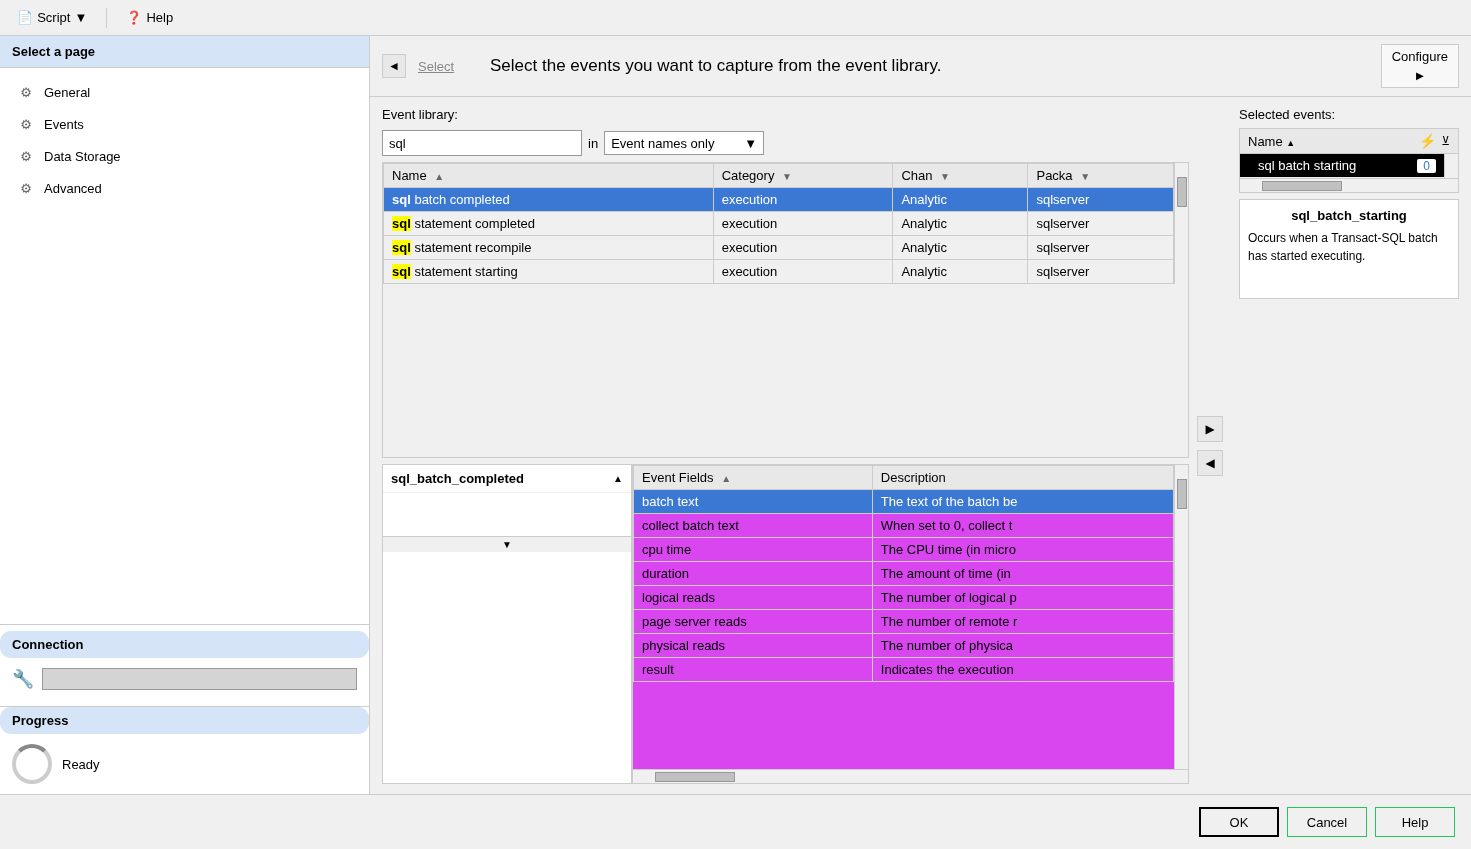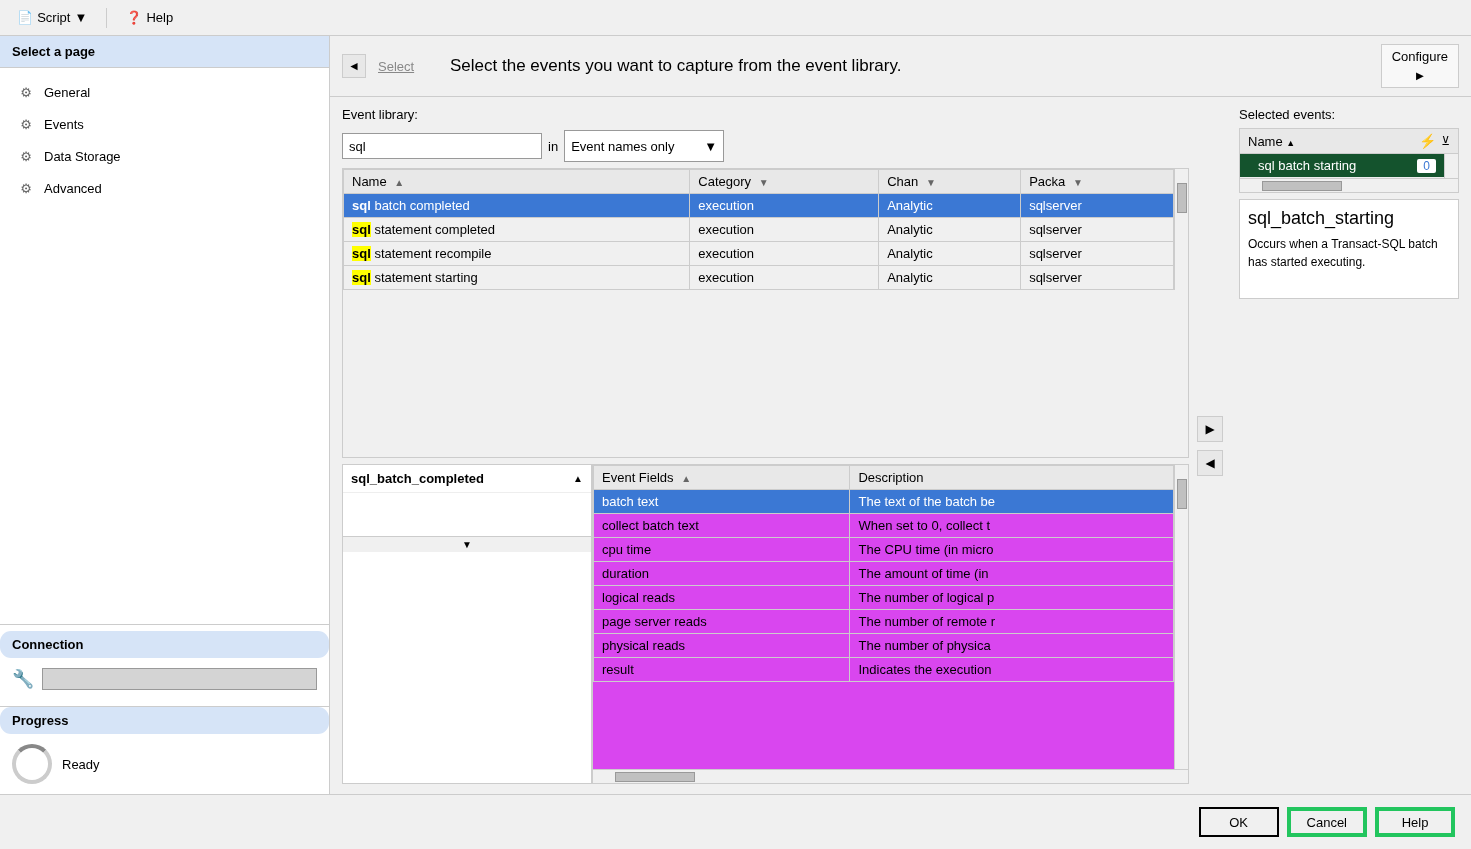--- a/index.html
+++ b/index.html
@@ -36,21 +36,21 @@
 
     
     .main-content {
       display: flex;
       flex: 1;
       overflow: hidden;
     }
 
     
     .sidebar {
-      width: 330px;
+      width: 370px;
       background: #fff;
       border-right: 1px solid #ccc;
       display: flex;
       flex-direction: column;
     }
 
     .sidebar-header {
       background: #d6e4f7;
       padding: 8px 12px;
       font-weight: bold;
@@ -219,21 +219,21 @@
       background: #fff;
     }
 
     .in-label {
       font-size: 13px;
       color: #000;
       text-align: center;
     }
 
     .dropdown-select {
-      height: 32px;
+      height: 24px;
       border: 1px solid #999;
       background: #fff;
       padding: 2px 6px;
       font-size: 13px;
       min-width: 160px;
       cursor: pointer;
       display: flex;
       align-items: center;
       justify-content: space-between;
     }
@@ -371,21 +371,21 @@
       justify-content: space-between;
     }
 
     .selected-row {
       display: flex;
       align-items: center;
       padding: 4px 8px;
       border-bottom: 1px solid #eee;
     }
     .selected-row.active {
-      background: #14532d;
+      background: #000000;
       color: #fff;
       padding-left: 18px;
     }
     .selected-row .count-badge {
       margin-left: auto;
       background: #3b78d4;
       color: #fff;
       padding: 0 6px;
       border-radius: 2px;
       font-size: 12px;
@@ -397,44 +397,45 @@
 
     .selected-detail-area {
       border: 1px solid #ccc;
       margin-top: 6px;
       background: #fff;
       padding: 8px;
       flex-shrink: 0;
       min-height: 100px;
     }
     .selected-detail-name {
-      font-weight: normal;
-      font-size: 18px;
+      font-weight: bold;
+      font-size: 13px;
       margin-bottom: 6px;
+      text-align: center;
     }
     .selected-detail-text {
       font-size: 12px;
       line-height: 1.5;
     }
 
     
     .bottom-bar {
       display: flex;
       align-items: center;
       justify-content: flex-end;
       padding: 12px 16px;
       gap: 8px;
       background: #f0f0f0;
       border-top: 1px solid #ccc;
     }
     .dialog-btn {
       min-width: 80px;
       height: 30px;
       padding: 0 16px;
-      border: 4px solid #22c55e;
+      border: 1px solid #22c55e;
       background: #f0f0f0;
       cursor: pointer;
       font-size: 13px;
     }
     .dialog-btn.primary {
       border: 2px solid #000;
     }
 
     .sort-arrow {
       font-size: 10px;

